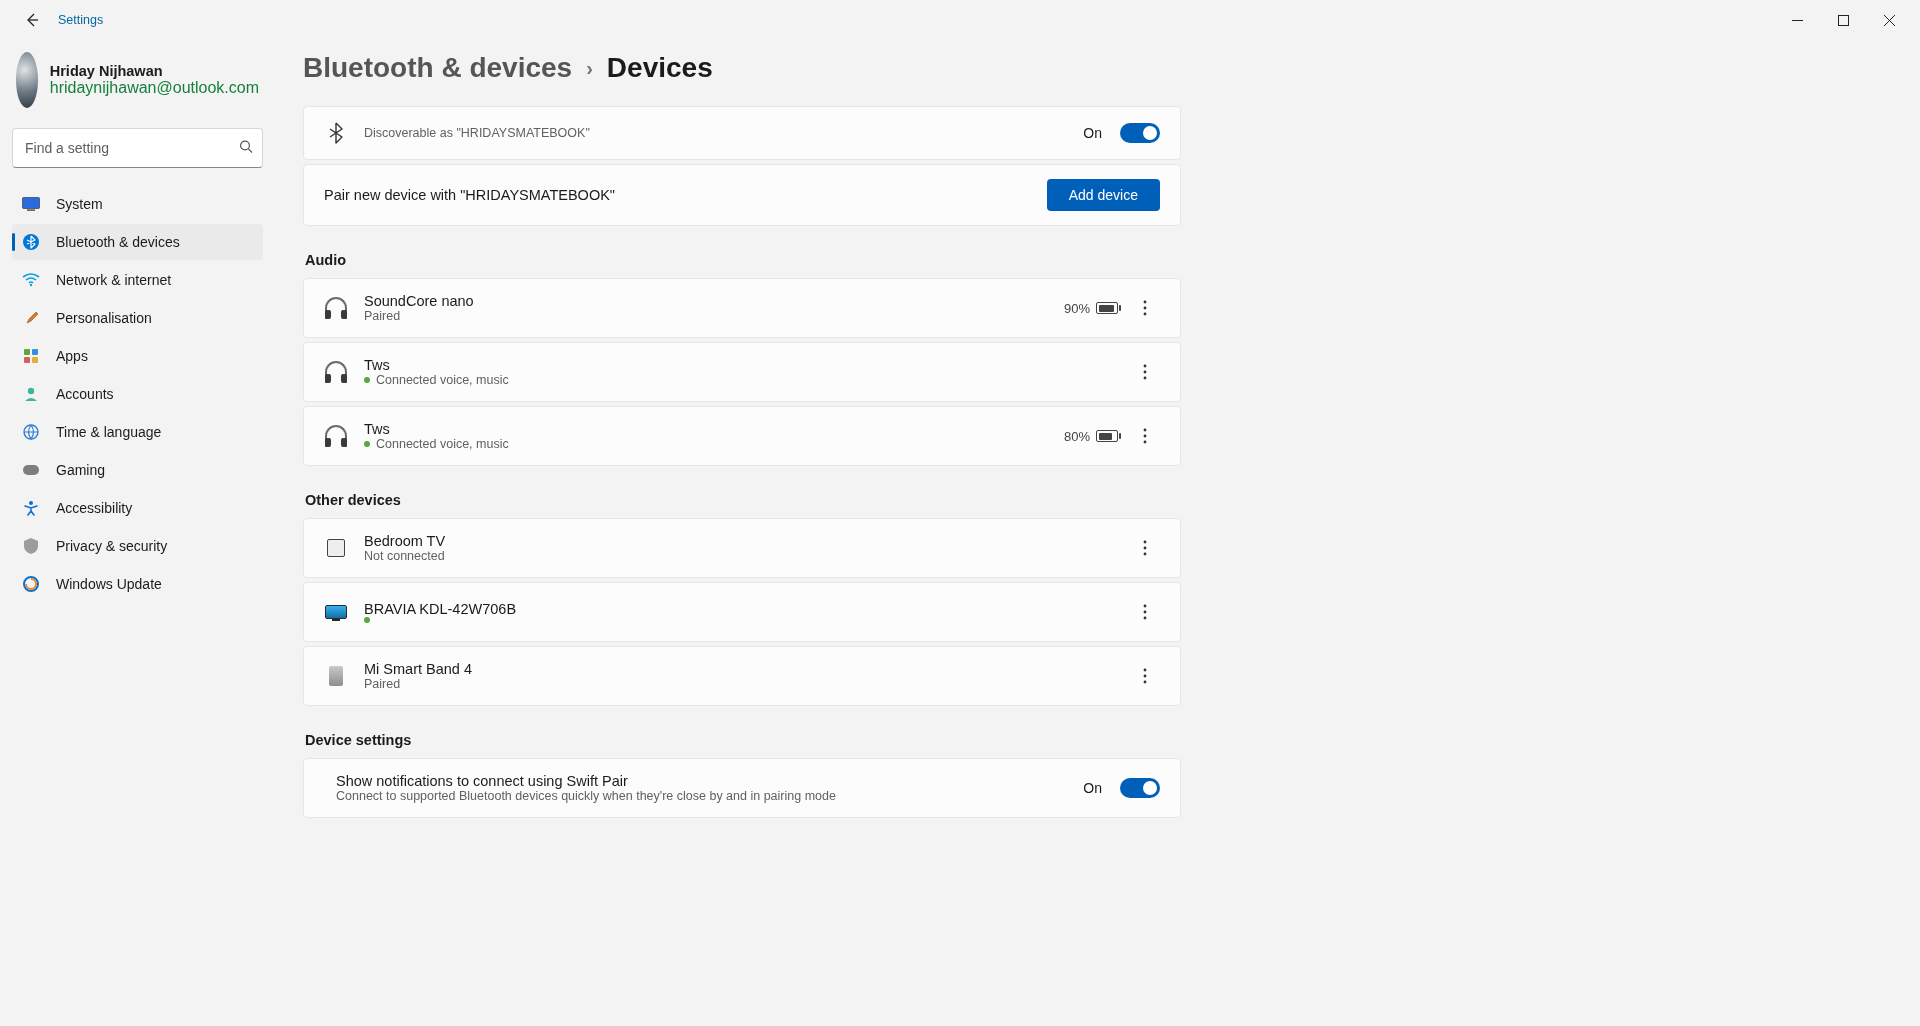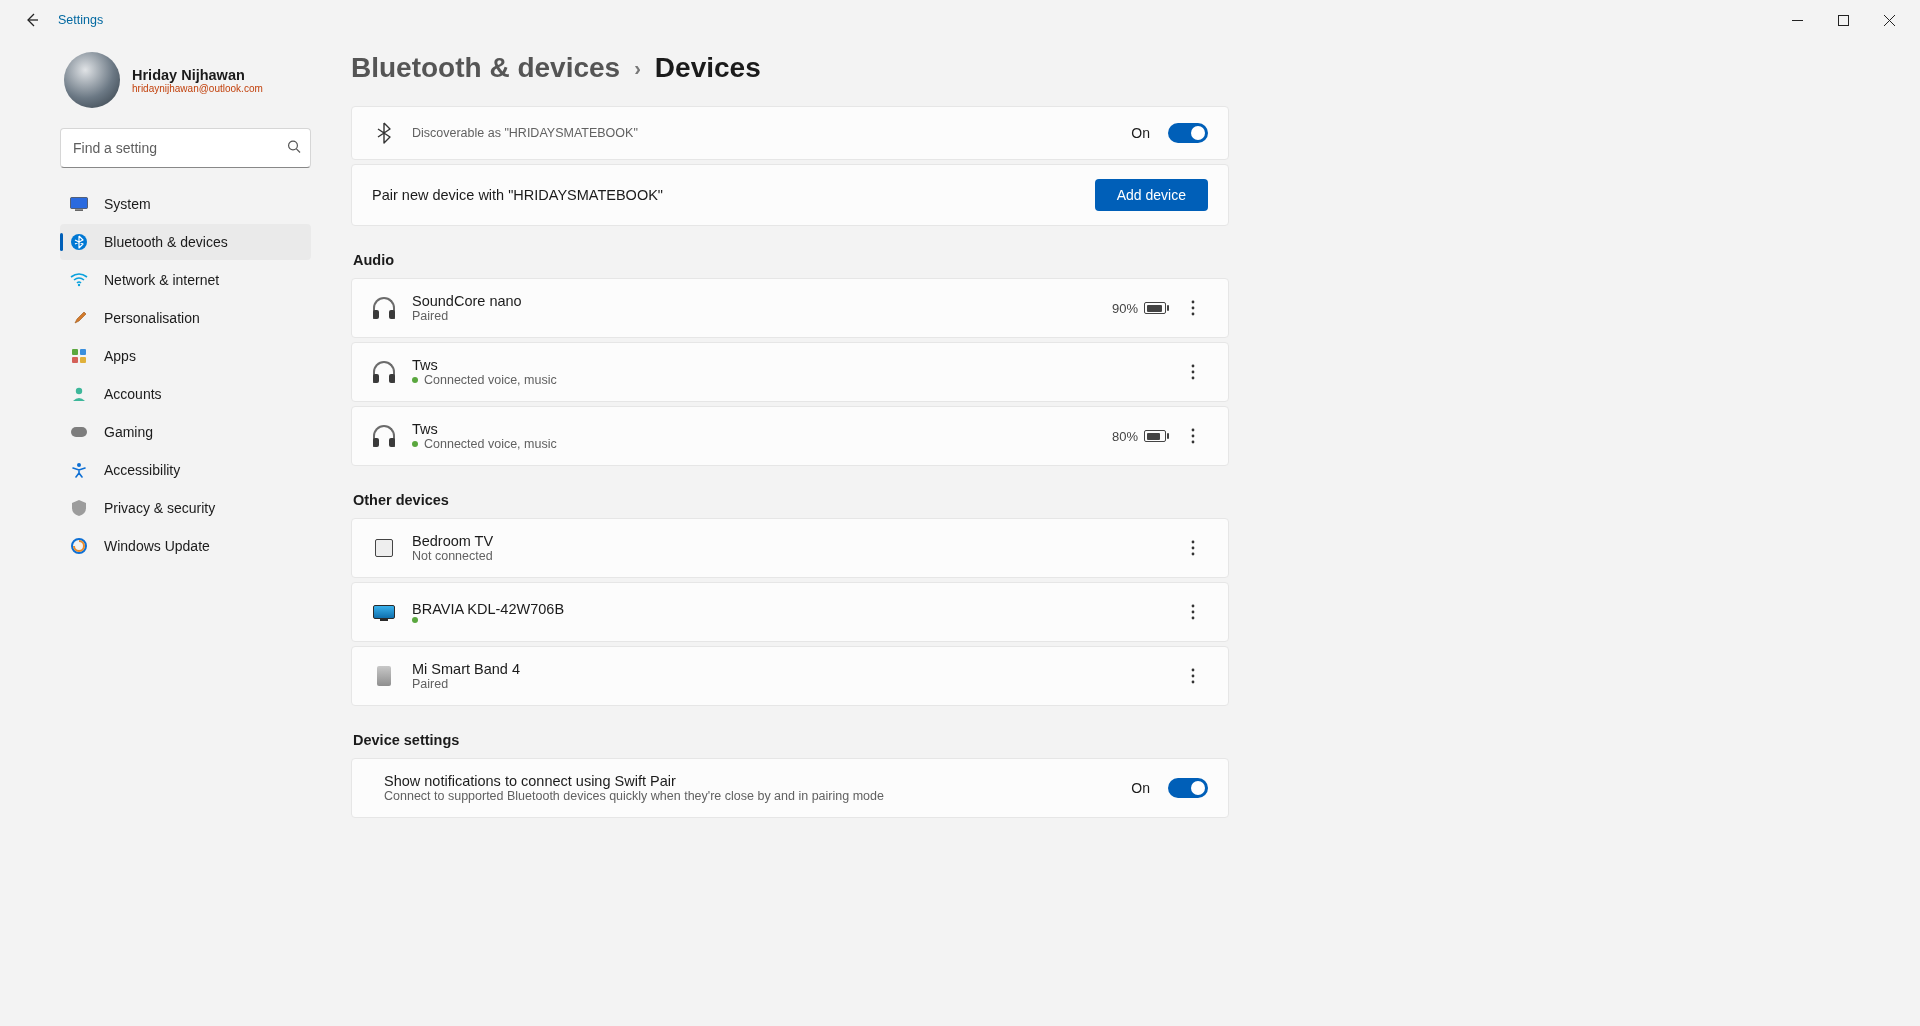--- a/index.html
+++ b/index.html
@@ -36,31 +36,31 @@
   }
   .titlebar .title { margin-left: 10px; font-size: 12.5px; color: #0369a1; }
   .titlebar .spacer { flex: 1; }
   .winbtn {
     width: 46px; height: 32px;
     display: flex; align-items: center; justify-content: center;
     cursor: pointer;
   }
   .winbtn svg { width: 11px; height: 11px; }
 
-  .app-body { display: flex; height: calc(100% - 40px); padding-left: 48px; }
+  .app-body { display: flex; height: calc(100% - 40px); }
 
   
   .sidebar { width: 275px; padding: 8px 12px; }
   .profile { display: flex; align-items: center; gap: 12px; padding: 4px 4px 16px 4px; }
   .avatar {
     width: 56px; height: 56px; border-radius: 50%;
     background: radial-gradient(circle at 38% 32%, #e0e3e6 0%, #6b7884 55%, #2f3942 100%);
   }
   .profile .name { font-weight: 600; font-size: 14.5px; }
-  .profile .email { font-size: 10px; color: #c2410c; }
+  .profile .email { font-size: 16px; color: #15803d; }
 
   .searchwrap {
     position: relative;
     margin: 4px 0 18px 0;
   }
   .search {
     width: 100%;
     height: 40px;
     padding: 0 34px 0 12px;
     border: 1px solid #d6d6d6;
@@ -298,20 +298,29 @@
         <span class="navicon">
             <svg width="16" height="16" viewBox="0 0 16 16">
               <circle cx="8" cy="5" r="3.2" fill="#3db79a"></circle>
               <path d="M2 15 Q8 9 14 15 Z" fill="#3db79a"></path>
             </svg>
           </span>
         <span>Accounts</span>
       </li>
       <li>
         <span class="navicon">
+            <svg width="16" height="16" viewBox="0 0 16 16">
+              <circle cx="8" cy="8" r="7" fill="none" stroke="#2f7fd4" stroke-width="1.4"></circle>
+              <path d="M1 8 H15 M8 1 Q3 8 8 15 Q13 8 8 1" fill="none" stroke="#2f7fd4" stroke-width="1.2"></path>
+            </svg>
+          </span>
+        <span>Time &amp; language</span>
+      </li>
+      <li>
+        <span class="navicon">
             <svg width="18" height="12" viewBox="0 0 18 12">
               <rect x="1" y="1" width="16" height="10" rx="5" fill="#7d7d7d"></rect>
             </svg>
           </span>
         <span>Gaming</span>
       </li>
       <li>
         <span class="navicon">
             <svg width="16" height="16" viewBox="0 0 16 16">
               <circle cx="8" cy="3" r="2" fill="#0d6fd4"></circle>

